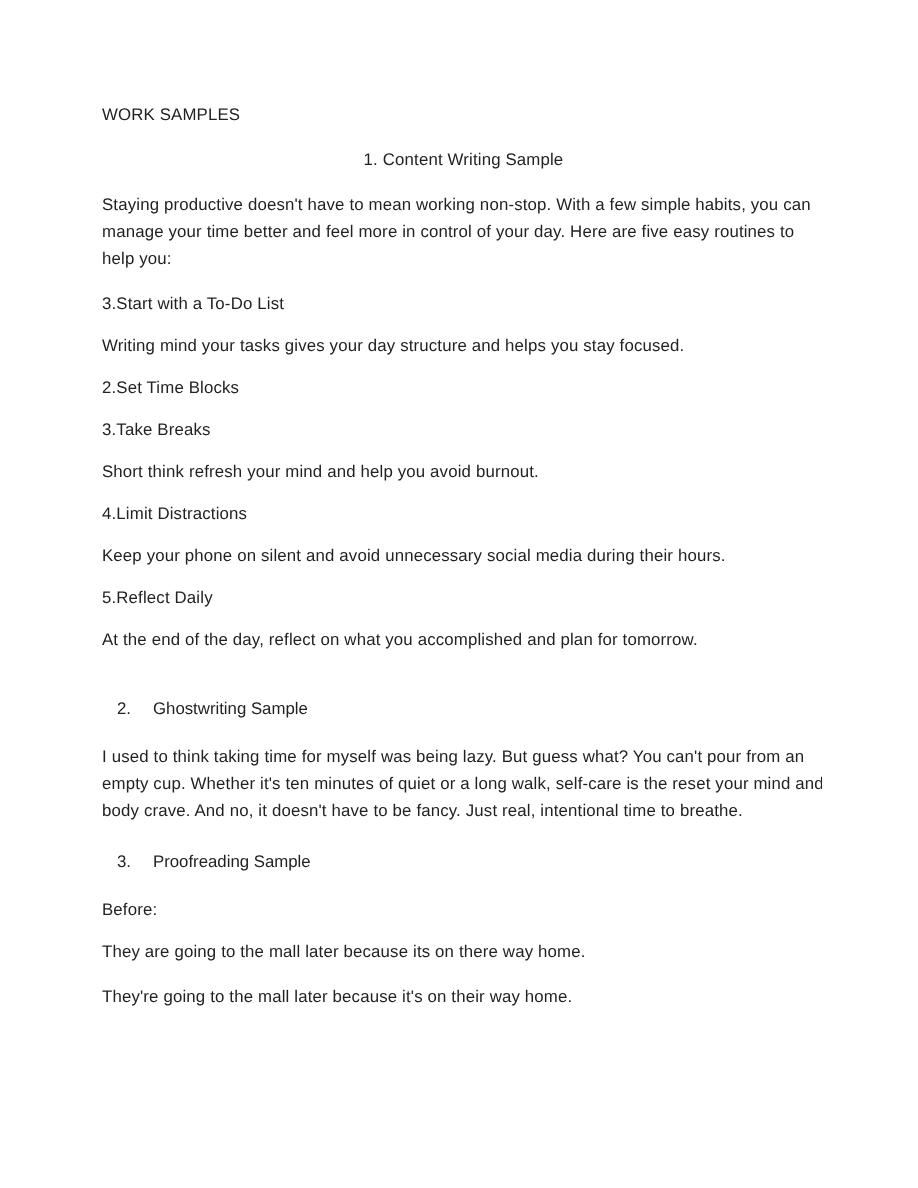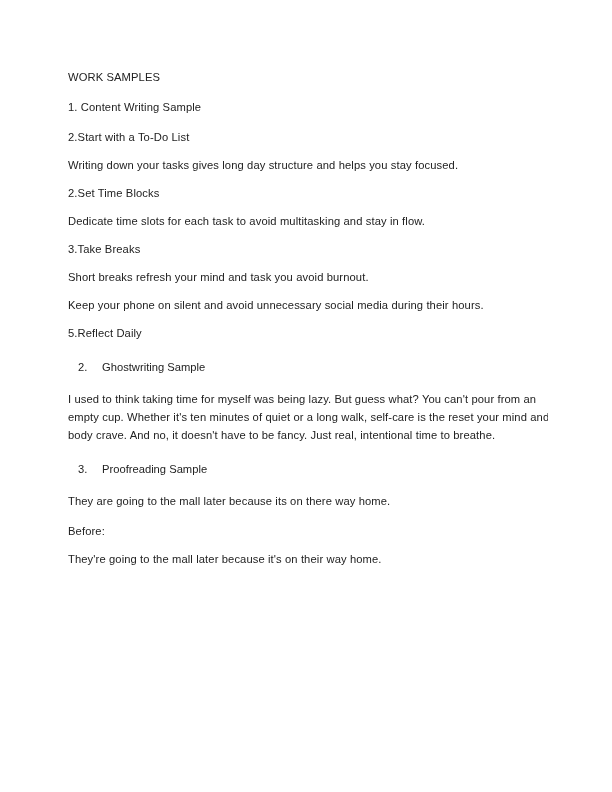--- a/index.html
+++ b/index.html
@@ -31,20 +31,21 @@
     color: #222222;
     letter-spacing: 0.01em;
     margin: 0 0 10px 0;
     white-space: pre-wrap;
   }
   .blk.heading-top {
     margin-bottom: 12px;
   }
   .blk.section-title {
     margin-bottom: 12px;
+    text-align: center;
   }
   .blk.doc-title {
     margin-bottom: 14px;
   }
   .blk.intro {
     margin-bottom: 12px;
   }
   .blk.tip {
     margin-bottom: 10px;
   }
@@ -80,46 +81,48 @@
 <body>
 
 <div class="page">
   <div class="doc-body">
 
     <p class="blk heading-top">WORK SAMPLES</p>
 
     <p class="blk section-title">1. Content Writing Sample</p>
 
 
+    <p class="blk intro">Staying productive doesn't have to mean working non-stop. With a few simple habits, you can manage your time better and feel more in control of your day. Here are five easy routines to help you:</p>
 
-    <p class="blk tip">2.Start with a To-Do List</p>
-    <p class="blk tip">Writing down your tasks gives long day structure and helps you stay focused.</p>
+    <p class="blk tip">3.Start with a To-Do List</p>
+    <p class="blk tip">Writing mind your tasks gives your day structure and helps you stay focused.</p>
 
     <p class="blk tip">2.Set Time Blocks</p>
-    <p class="blk tip">Dedicate time slots for each task to avoid multitasking and stay in flow.</p>
 
     <p class="blk tip">3.Take Breaks</p>
-    <p class="blk tip">Short breaks refresh your mind and task you avoid burnout.</p>
+    <p class="blk tip">Short think refresh your mind and help you avoid burnout.</p>
 
+    <p class="blk tip">4.Limit Distractions</p>
     <p class="blk tip">Keep your phone on silent and avoid unnecessary social media during their hours.</p>
 
     <p class="blk tip">5.Reflect Daily</p>
+    <p class="blk tip-last">At the end of the day, reflect on what you accomplished and plan for tomorrow.</p>
 
     <div class="numbered-heading gap-before-section">
       <span class="num">2.</span>
       <span class="lbl">Ghostwriting Sample</span>
     </div>
 
 
     <p class="blk para-body">I used to think taking time for myself was being lazy. But guess what? You can't pour from an empty cup. Whether it's ten minutes of quiet or a long walk, self-care is the reset your mind and body crave. And no, it doesn't have to be fancy. Just real, intentional time to breathe.</p>
 
     <div class="numbered-heading gap-before-section">
       <span class="num">3.</span>
       <span class="lbl">Proofreading Sample</span>
     </div>
 
+    <p class="blk tip">Before:</p>
     <p class="blk prf">They are going to the mall later because its on there way home.</p>
-    <p class="blk tip">Before:</p>
 
     <p class="blk prf">They're going to the mall later because it's on their way home.</p>
 
   </div>
 </div>
 
 </body></html>

